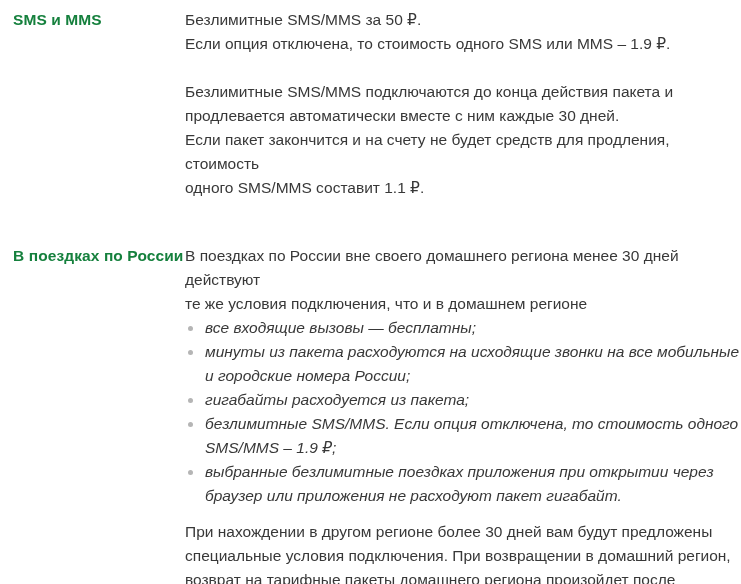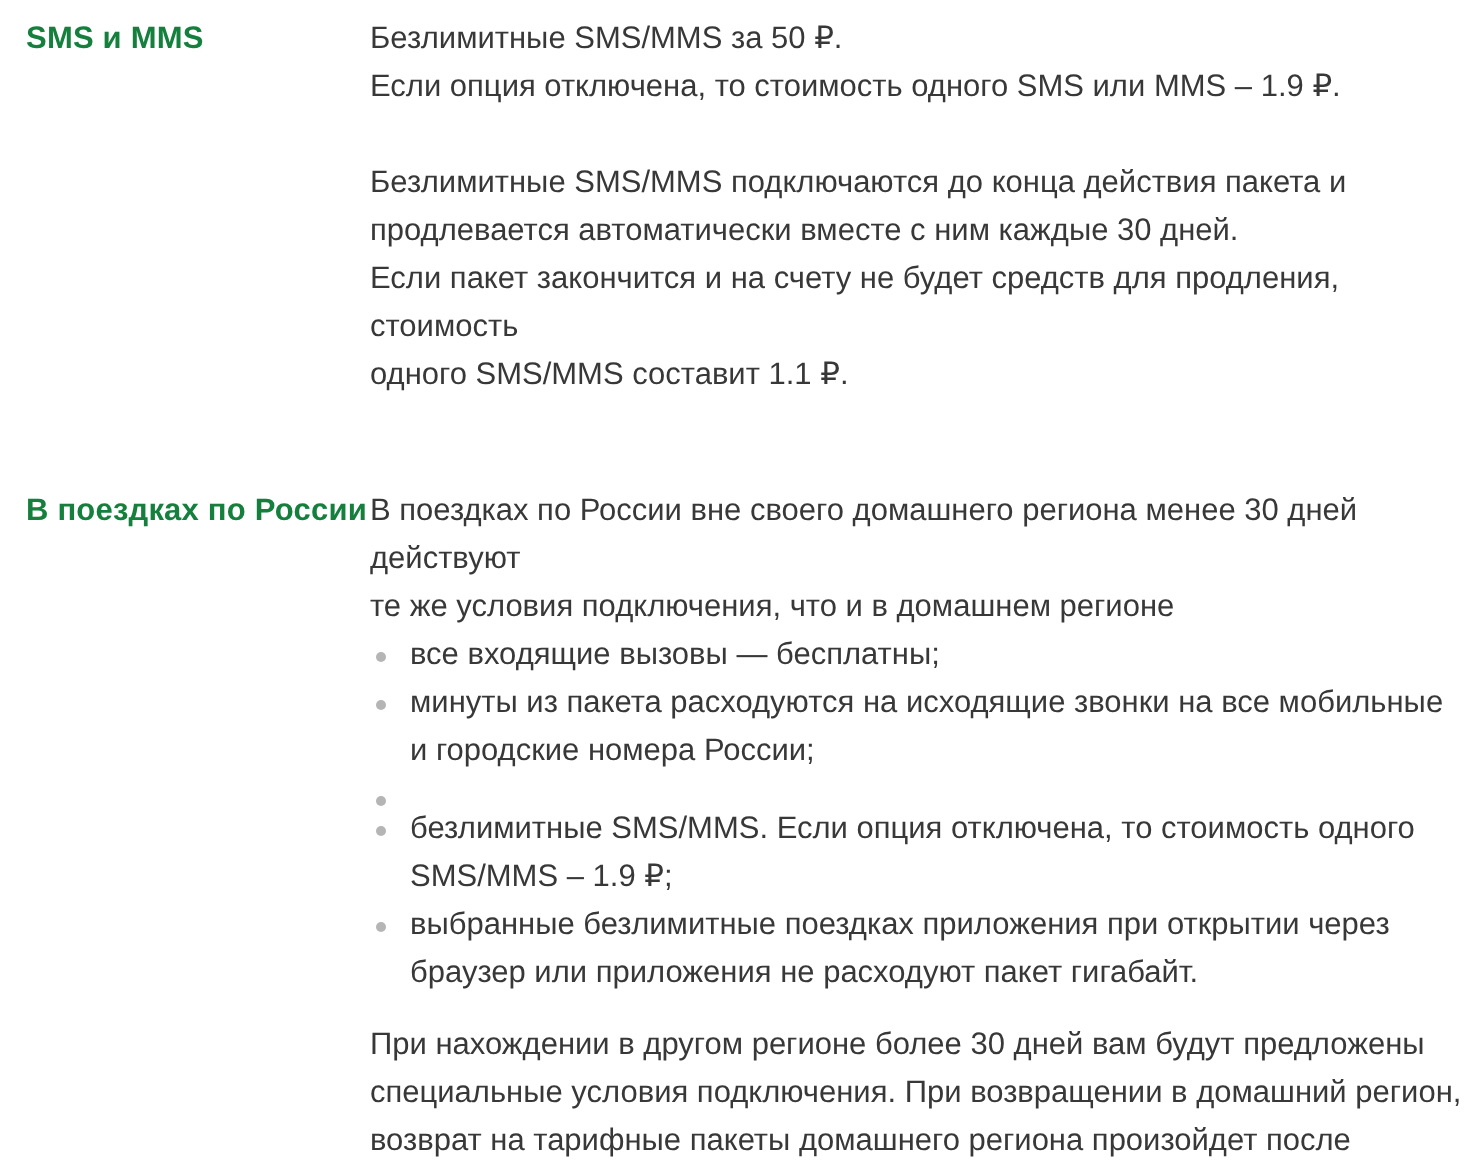--- a/index.html
+++ b/index.html
@@ -27,21 +27,21 @@
   .content-col { max-width: 556px; }
   .para {
     margin: 0;
     font-size: 15.5px;
     line-height: 24px;
     white-space: pre-line;
   }
   .para.gap { margin-top: 24px; }
   .bullets {
     list-style: none;
-    margin: 0; padding: 0;
+    margin: 0; padding: 0; font-style: italic;
   }
   .bullet-item { display: flex; align-items: flex-start; }
   .bullet-dot {
     flex: none;
     width: 5px; height: 5px;
     border-radius: 50%;
     background: #b5b5b5;
     margin: 10px 12px 0 3px;
   }
   .bullet-text {
@@ -83,20 +83,21 @@
           <span class="bullet-dot"></span>
           <div class="bullet-text">все входящие вызовы — бесплатны;</div>
         </li>
         <li class="bullet-item">
           <span class="bullet-dot"></span>
           <div class="bullet-text">минуты из пакета расходуются на исходящие звонки на все мобильные
 и городские номера России;</div>
         </li>
         <li class="bullet-item">
           <span class="bullet-dot"></span>
+          <div class="bullet-text">гигабайты расходуется из пакета;</div>
         </li>
         <li class="bullet-item">
           <span class="bullet-dot"></span>
           <div class="bullet-text">безлимитные SMS/MMS. Если опция отключена, то стоимость одного
 SMS/MMS – 1.9 ₽;</div>
         </li>
         <li class="bullet-item">
           <span class="bullet-dot"></span>
           <div class="bullet-text">выбранные безлимитные поездках приложения при открытии через
 браузер или приложения не расходуют пакет гигабайт.</div>

